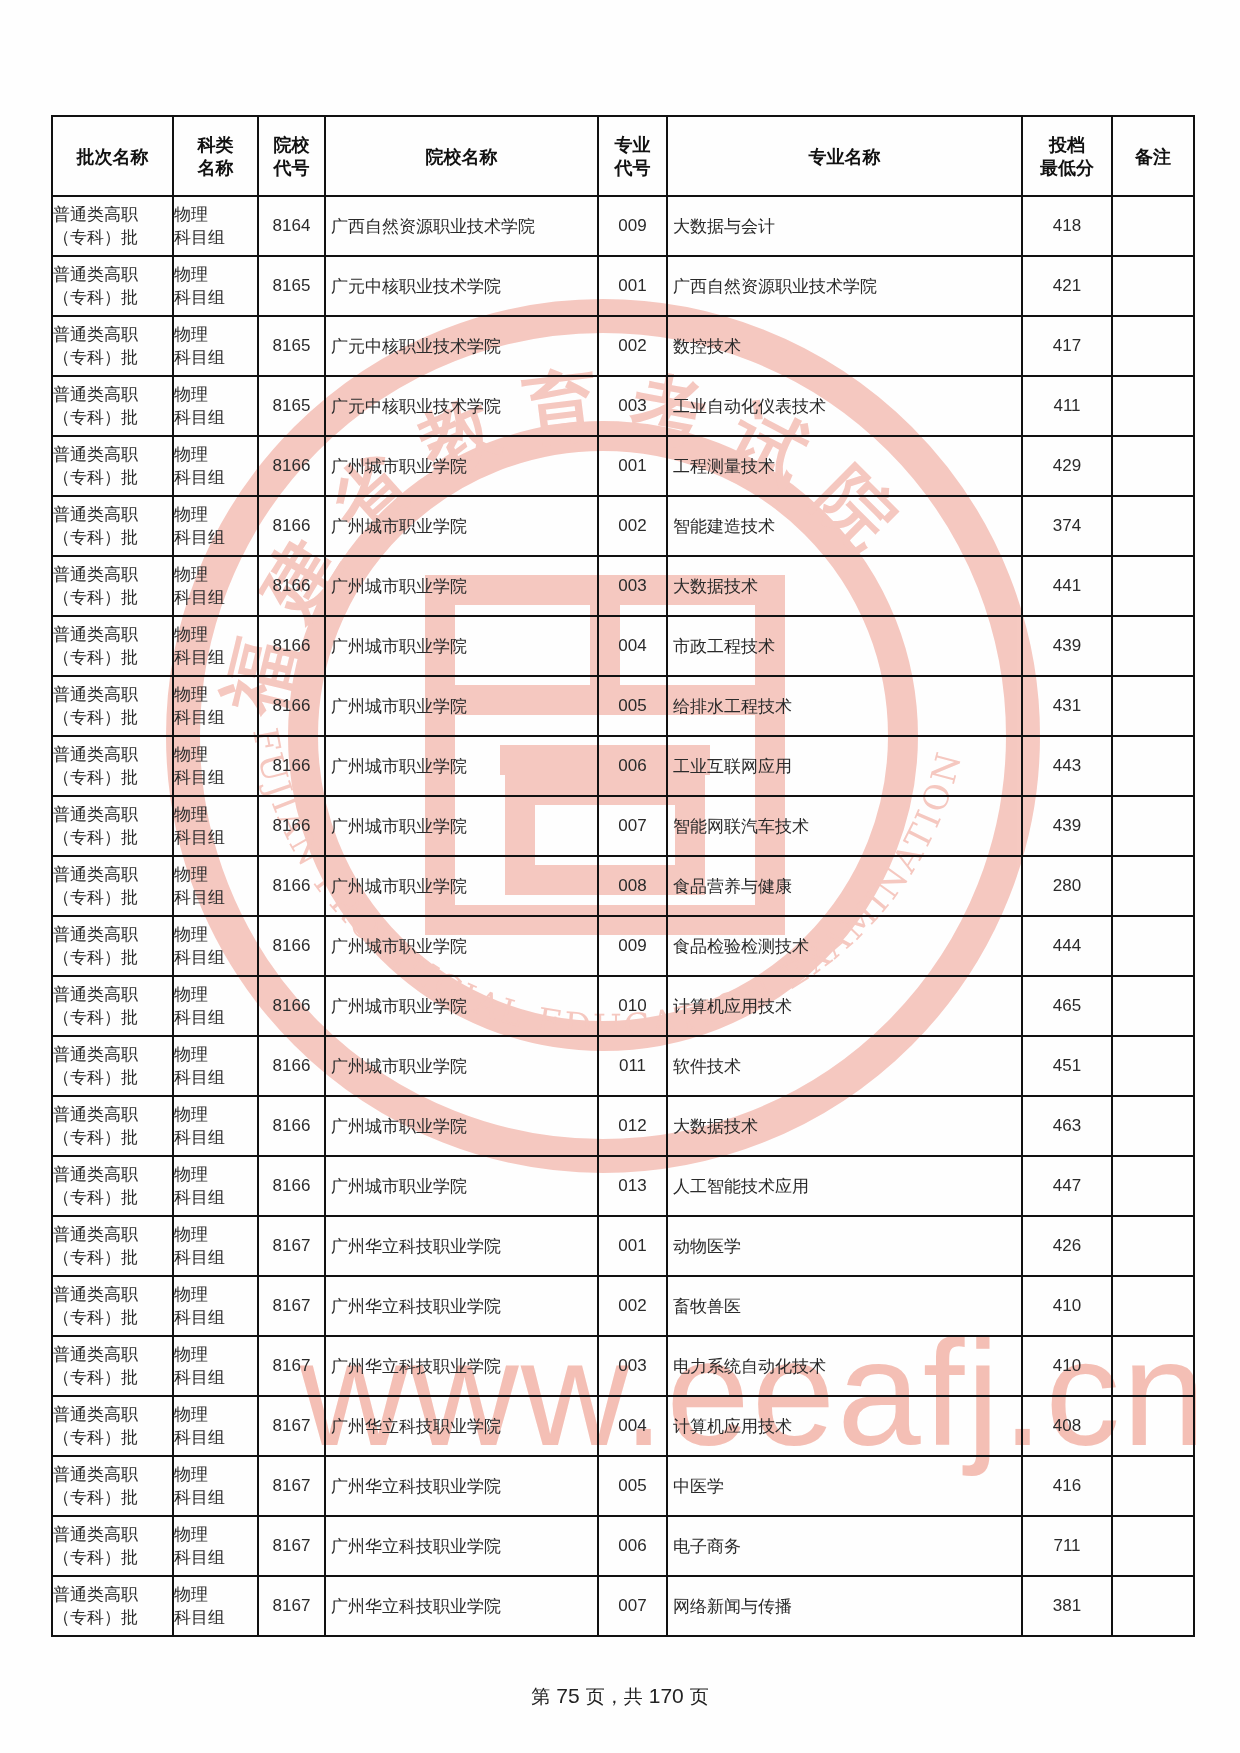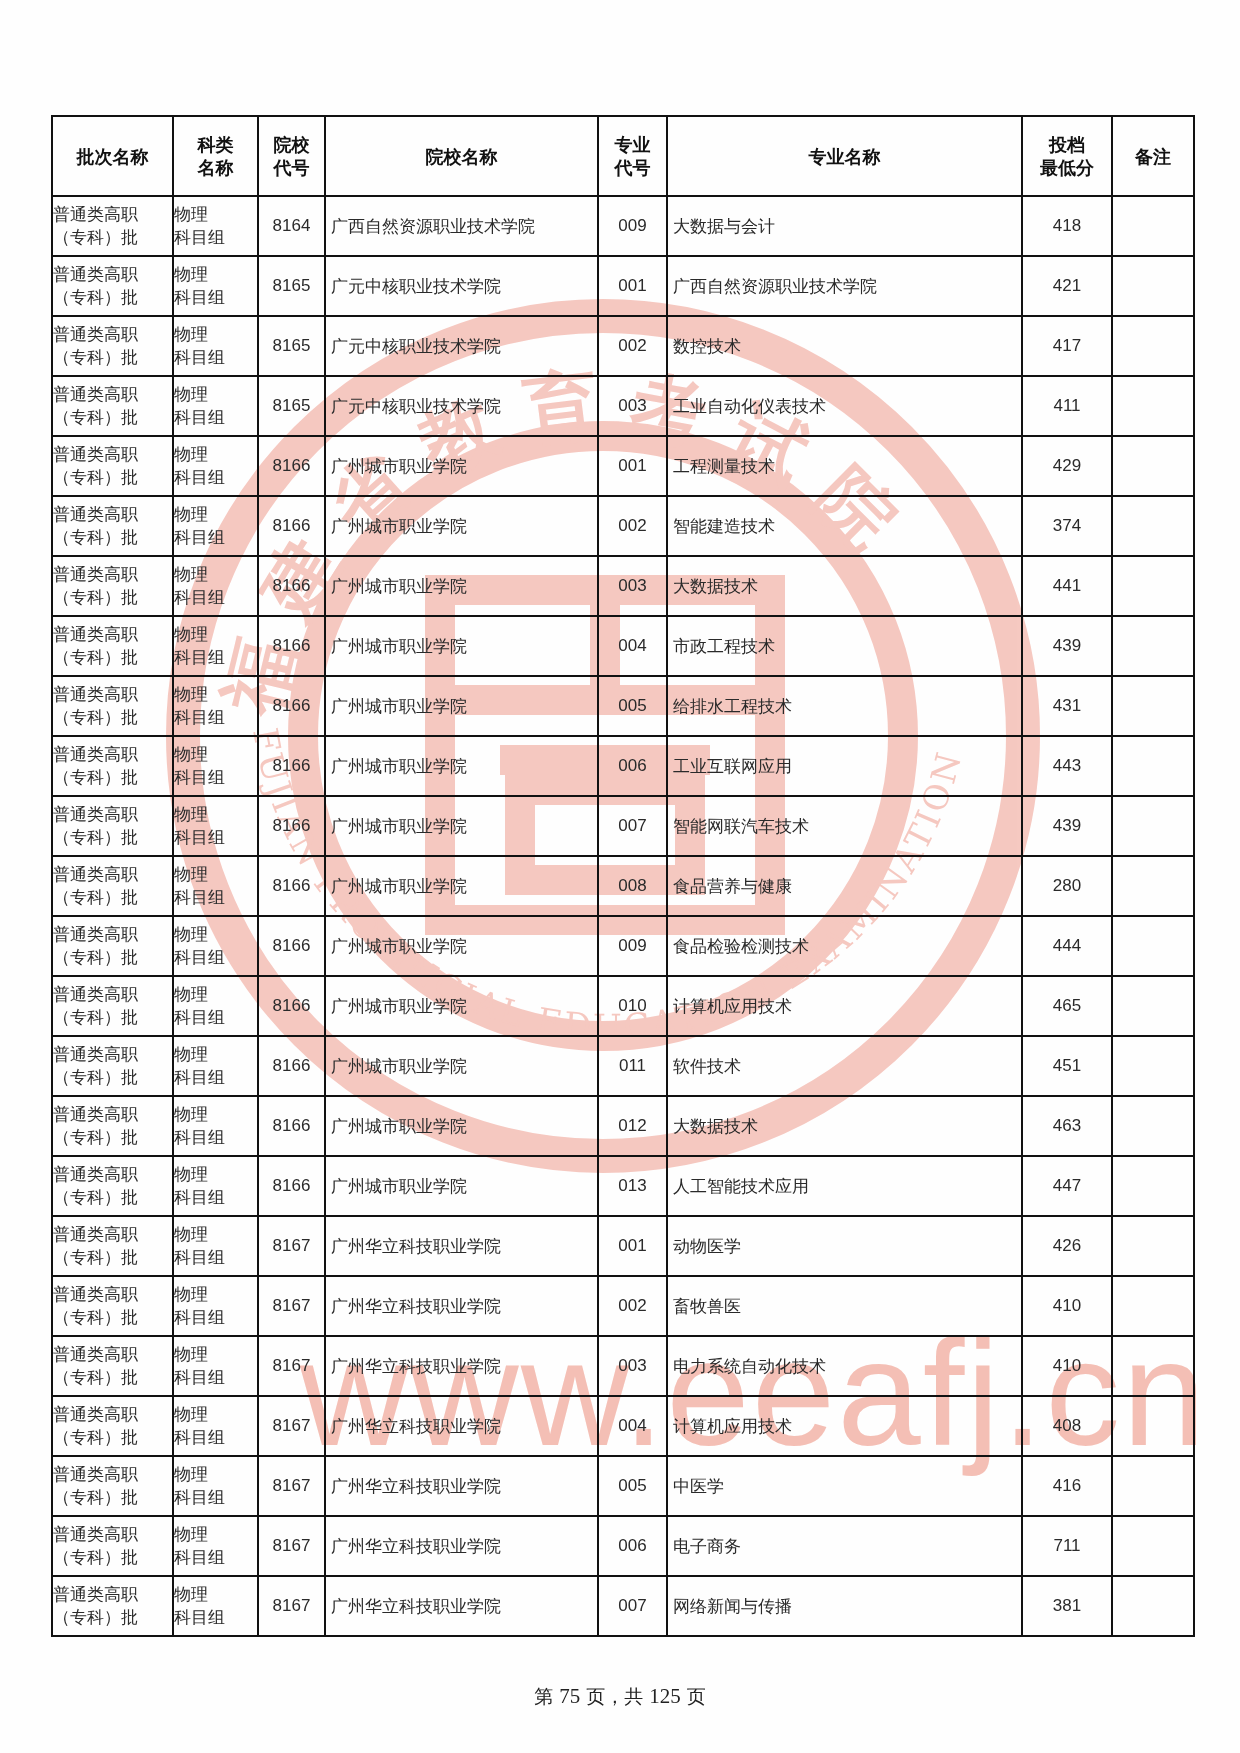--- a/index.html
+++ b/index.html
@@ -96,21 +96,21 @@
     position: absolute;
     left: 0;
     width: 1240px;
     top: 1684px;
     text-align: center;
     font-size: 19px;
     color: #222;
     z-index: 1;
   }
   .footer .num {
-    font-family: Liberation Serif, serif;
+    font-family: Liberation Sans, sans-serif;
     font-size: 21px;
   }
 </style>
 </head>
 <body>
 
 <div class="page">
 
   <div class="watermark">
     <svg width="1240" height="1753" viewBox="0 0 1240 1753" style="position:absolute;left:0;top:0;">
@@ -570,16 +570,16 @@
             <td class="c-note"></td>
           </tr>
         </tbody>
     </table>
   </div>
 
   <div class="footer">
     <span>第</span>
     <span class="num">75</span>
     <span>页，共</span>
-    <span class="num">125</span>
+    <span class="num">170</span>
     <span>页</span>
   </div>
 </div>
 
 </body></html>

